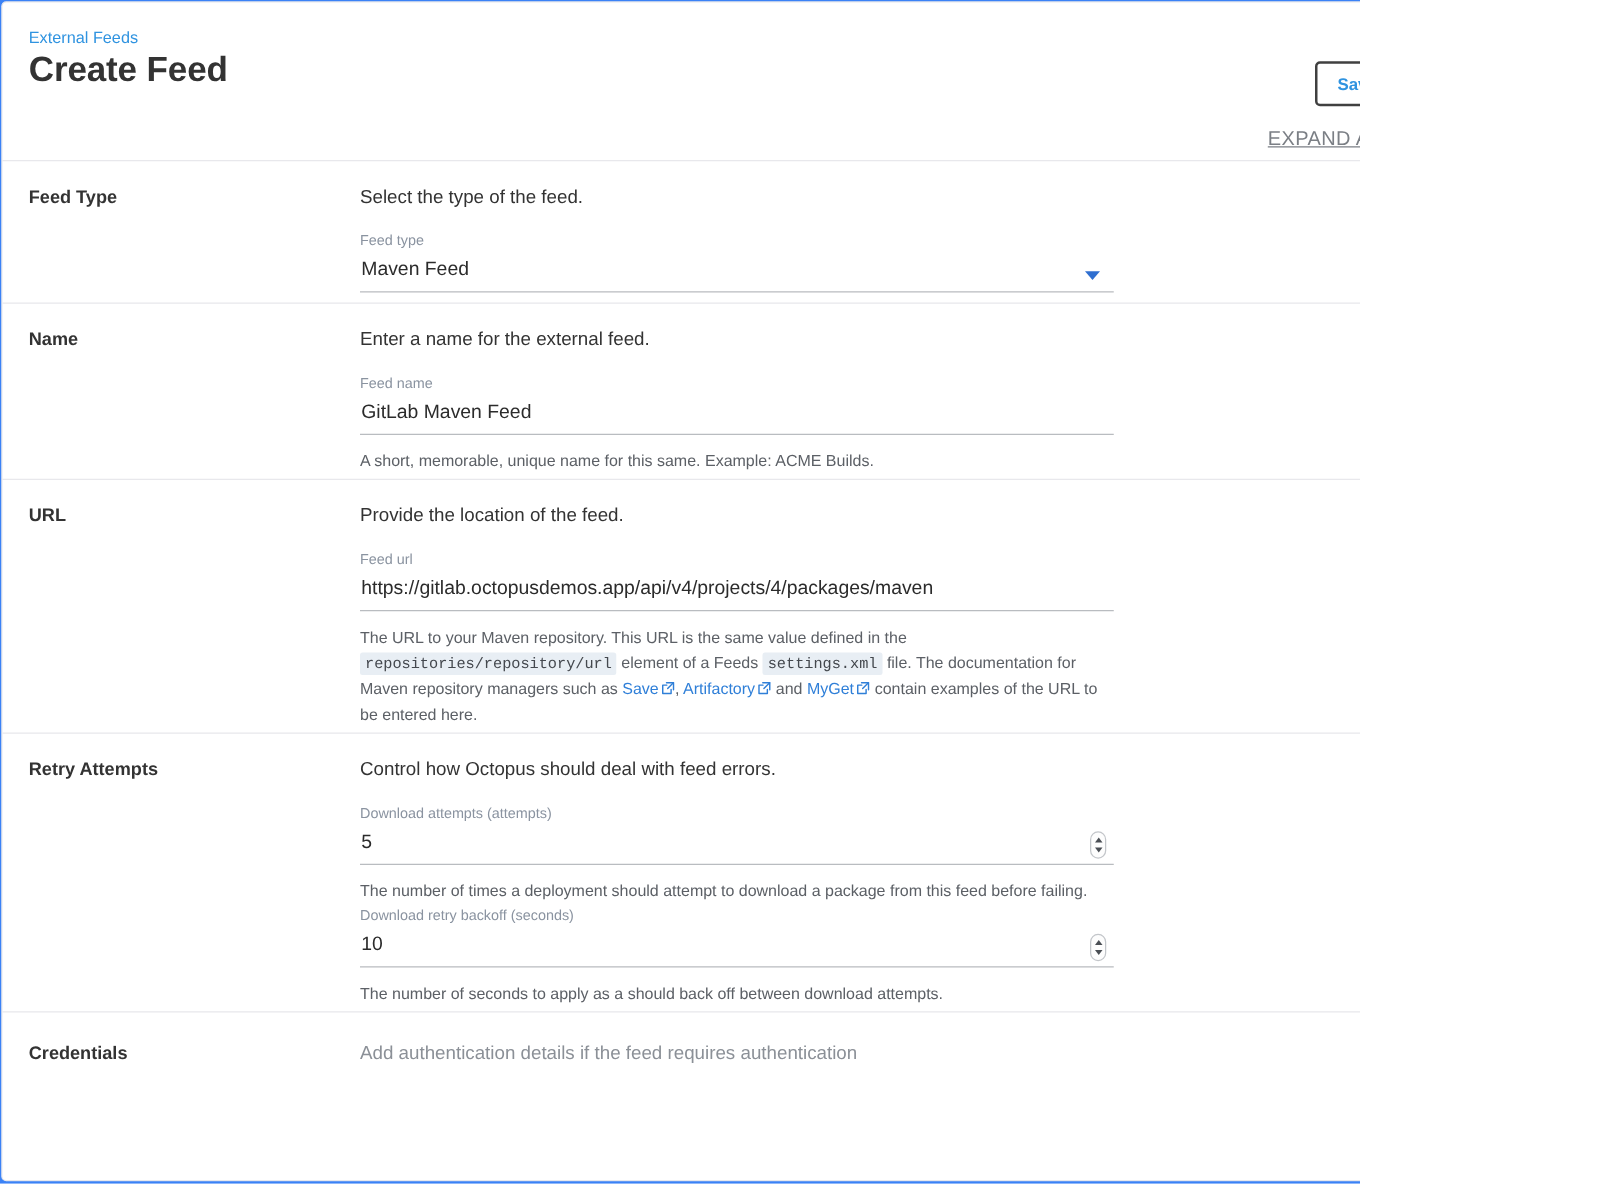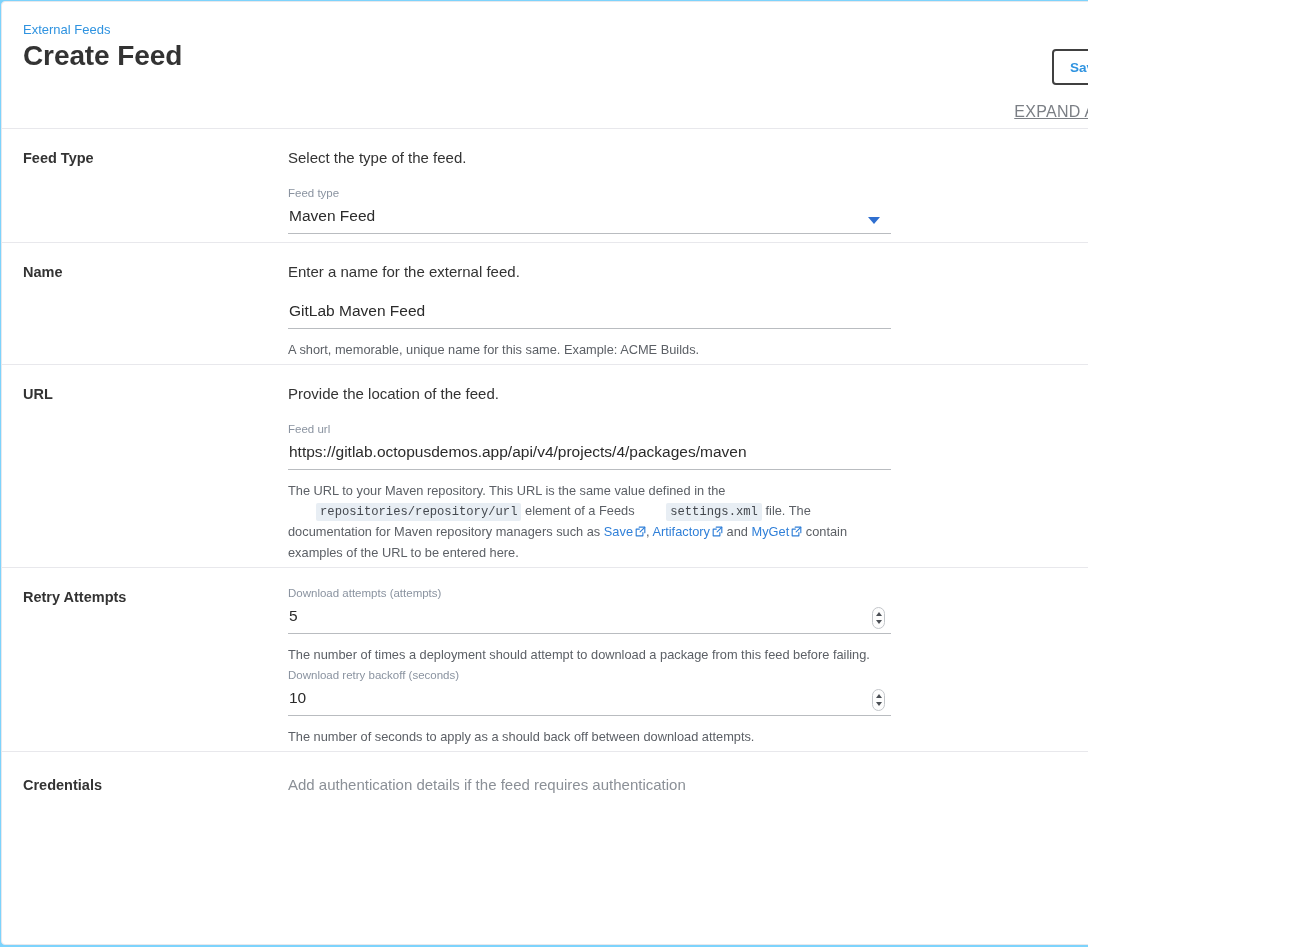--- a/index.html
+++ b/index.html
@@ -7,21 +7,21 @@
     margin: 0; padding: 0;
     width: 1292px; height: 947px;
     background: #ffffff;
     font-family: "Liberation Sans", sans-serif;
     -webkit-font-smoothing: antialiased;
   }
   .page {
     position: relative;
     width: 1088px; height: 947px;
     overflow: hidden;
-    background: #7dd3fc;
+    background: #3b82f6;
   }
   .card {
     position: absolute;
     left: 1px; top: 1px;
     width: 1285px;
     min-height: 944px;
     background: #ffffff;
     border: 1px solid #e8e8ec;
     border-radius: 4px;
   }
@@ -187,21 +187,20 @@
   .spinner::after  { bottom: 4px; border-top: 4px solid #4a4e54; }
 
   code.inline {
     font-family: "Liberation Mono", "DejaVu Sans Mono", monospace;
     background: #e8eef4;
     color: #44484e;
     font-size: 12.2px;
     padding: 2px 4px;
     border-radius: 2px;
     white-space: nowrap;
-    margin-left: 28px;
   }
   a.ext {
     color: #2f7fd8;
     text-decoration: none;
     cursor: pointer;
   }
   .ext-icon {
     display: inline-block;
     vertical-align: -1px;
     margin-left: 2px;
@@ -243,20 +242,21 @@
             <path d="M3 10.2 L8 5.2 L13 10.2" stroke="#2f6fd0" stroke-width="2.1" fill="none" stroke-linecap="round" stroke-linejoin="round"></path>
           </svg>
       </div>
     </div>
 
     <div class="section">
       <div class="section-title">Name</div>
       <div class="section-body">
         <p class="section-summary">Enter a name for the external feed.</p>
         <div class="field">
+          <div class="field-label">Feed name</div>
           <div class="field-input">GitLab Maven Feed</div>
         </div>
         <div class="field-hint">A short, memorable, unique name for this same. Example: ACME Builds.</div>
       </div>
       <div class="chevron">
         <svg width="16" height="16" viewBox="0 0 16 16">
             <path d="M3 10.2 L8 5.2 L13 10.2" stroke="#2f6fd0" stroke-width="2.1" fill="none" stroke-linecap="round" stroke-linejoin="round"></path>
           </svg>
       </div>
     </div>
@@ -297,20 +297,21 @@
       <div class="chevron">
         <svg width="16" height="16" viewBox="0 0 16 16">
             <path d="M3 10.2 L8 5.2 L13 10.2" stroke="#2f6fd0" stroke-width="2.1" fill="none" stroke-linecap="round" stroke-linejoin="round"></path>
           </svg>
       </div>
     </div>
 
     <div class="section">
       <div class="section-title">Retry Attempts</div>
       <div class="section-body">
+        <p class="section-summary">Control how Octopus should deal with feed errors.</p>
 
         <div class="field">
           <div class="field-label">Download attempts (attempts)</div>
           <div class="field-input">5</div>
           <div class="spinner"></div>
         </div>
         <div class="field-hint">The number of times a deployment should attempt to download a package from this feed before failing.</div>
 
         <div class="field" style="margin-top:3px;">
           <div class="field-label">Download retry backoff (seconds)</div>

